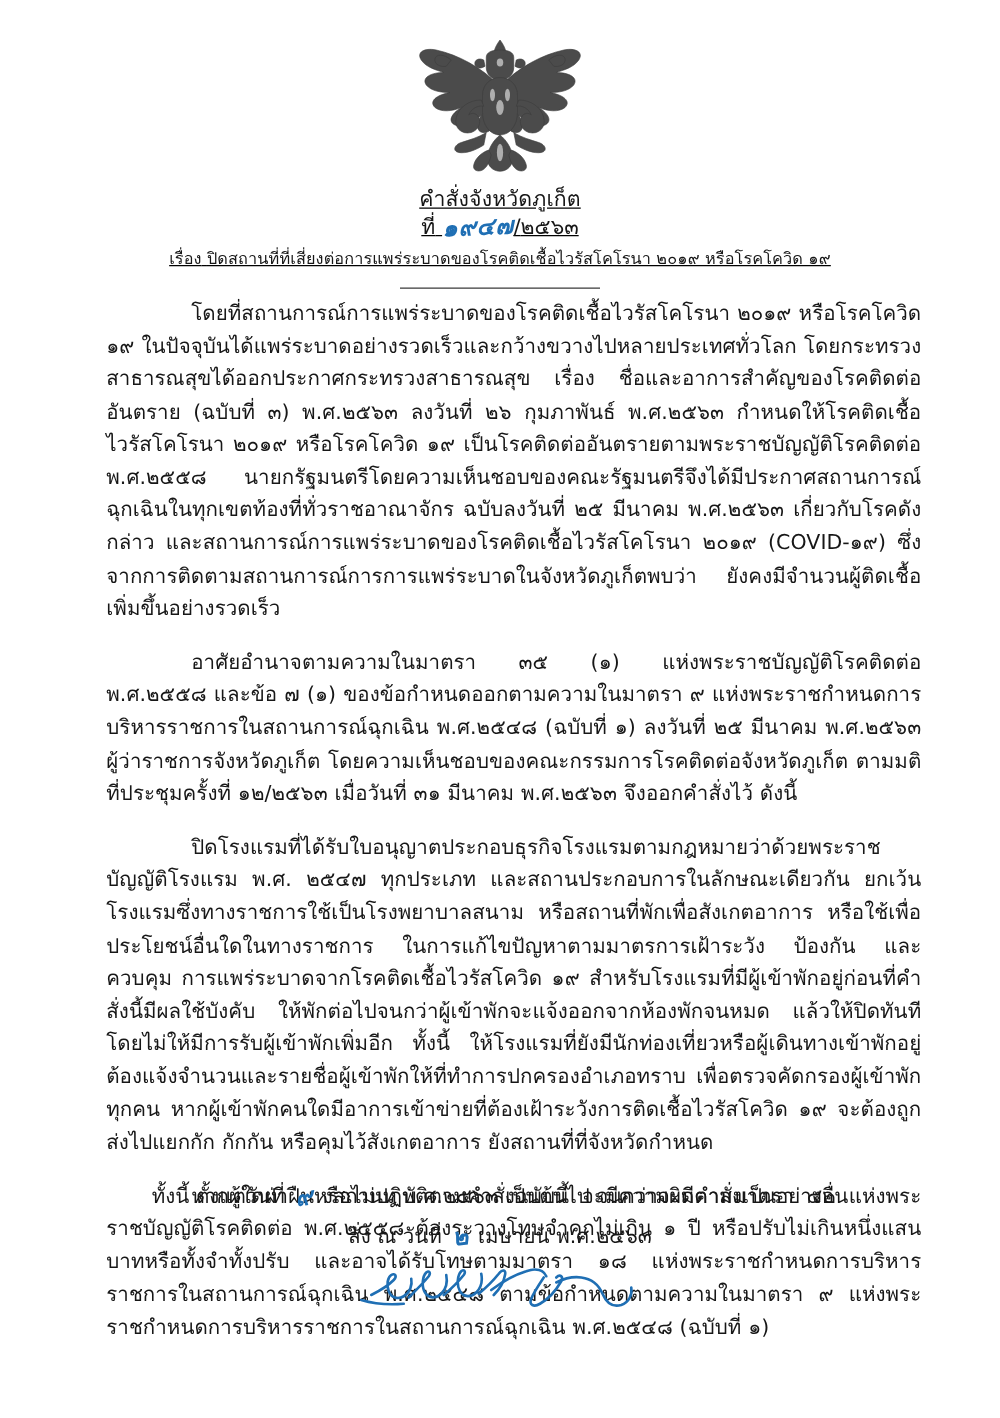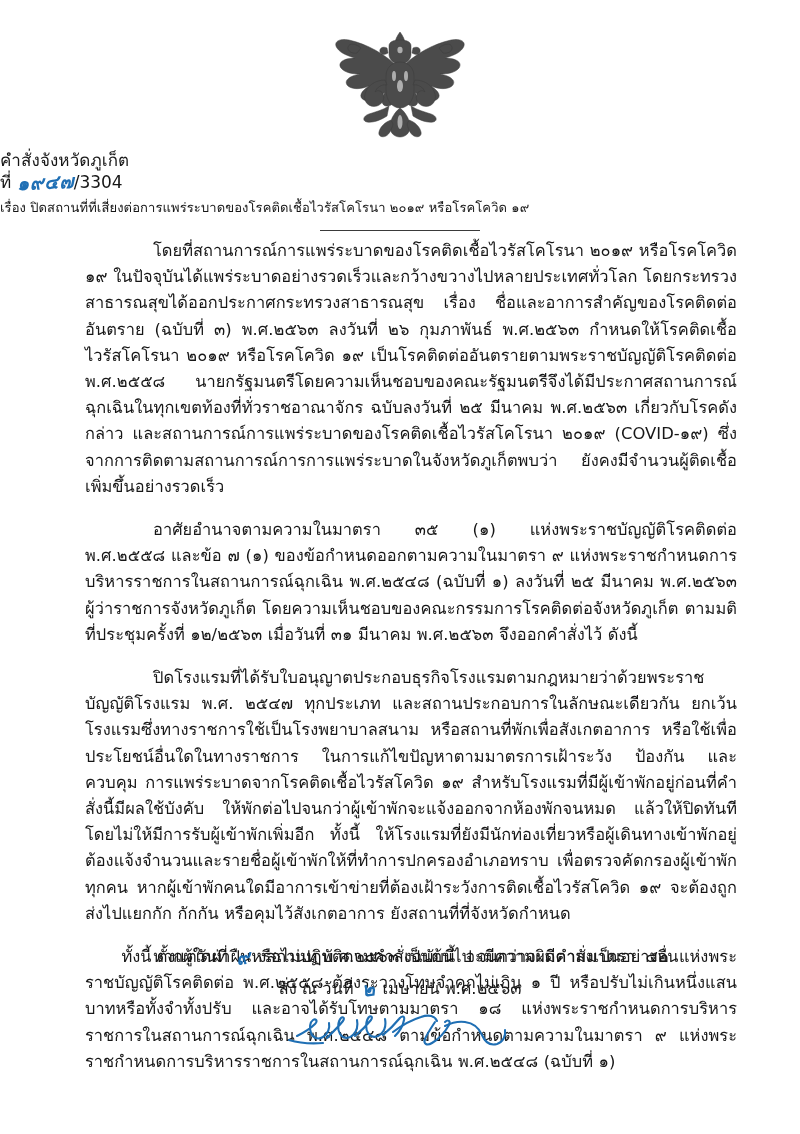--- a/index.html
+++ b/index.html
@@ -35,21 +35,22 @@
     height: 118px;
     display: block;
   }
 
   
   .header {
     position: absolute;
     top: 150px;
     left: 0;
     width: 800px;
-    text-align: left;
+    text-align: center;
+    text-decoration: underline;
   }
   .doc-title {
     font-size: 17px;
     line-height: 20px;
     color: #161616;
     letter-spacing: 0.1px;
   }
   .doc-number-line {
     font-size: 17px;
     line-height: 22px;
@@ -215,21 +216,21 @@
         <ellipse cx="85" cy="62" rx="3" ry="6"></ellipse>
         <ellipse cx="85" cy="98" rx="2.5" ry="7"></ellipse>
       </g>
     </svg>
   </div>
 
   <div class="header">
     <div class="doc-title">คำสั่งจังหวัดภูเก็ต</div>
     <div class="doc-number-line">
       <span>ที่</span>
-      <span class="handwritten">๑๙๔๗</span><span>/</span><span>3304</span>
+      <span class="handwritten">๑๙๔๗</span><span>/</span><span>๒๕๖๓</span>
     </div>
     <div class="doc-subject">
       <span>เรื่อง</span>
       <span>ปิดสถานที่ที่เสี่ยงต่อการแพร่ระบาดของโรคติดเชื้อไวรัสโคโรนา ๒๐๑๙ หรือโรคโควิด ๑๙</span>
     </div>
     <div class="rule-wrap">
       <div class="rule"></div>
     </div>
   </div>
 

